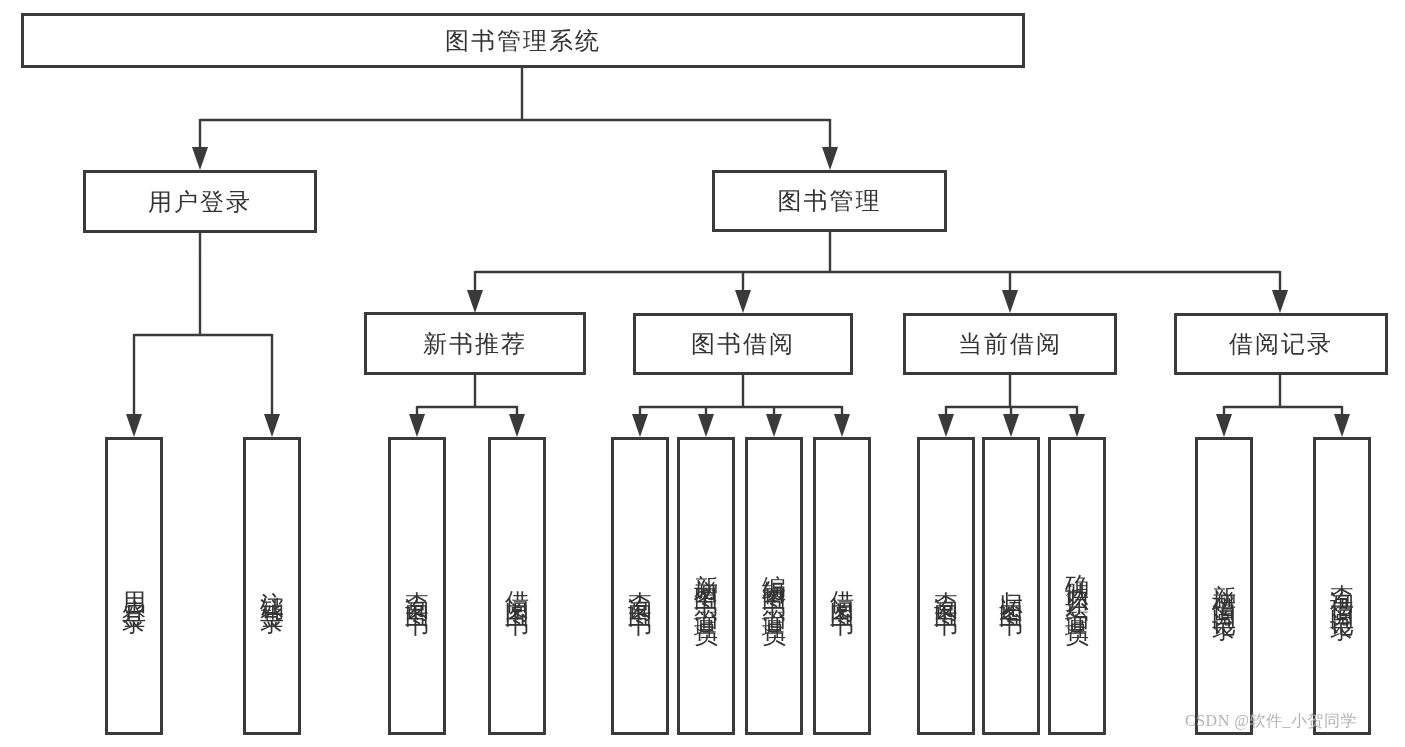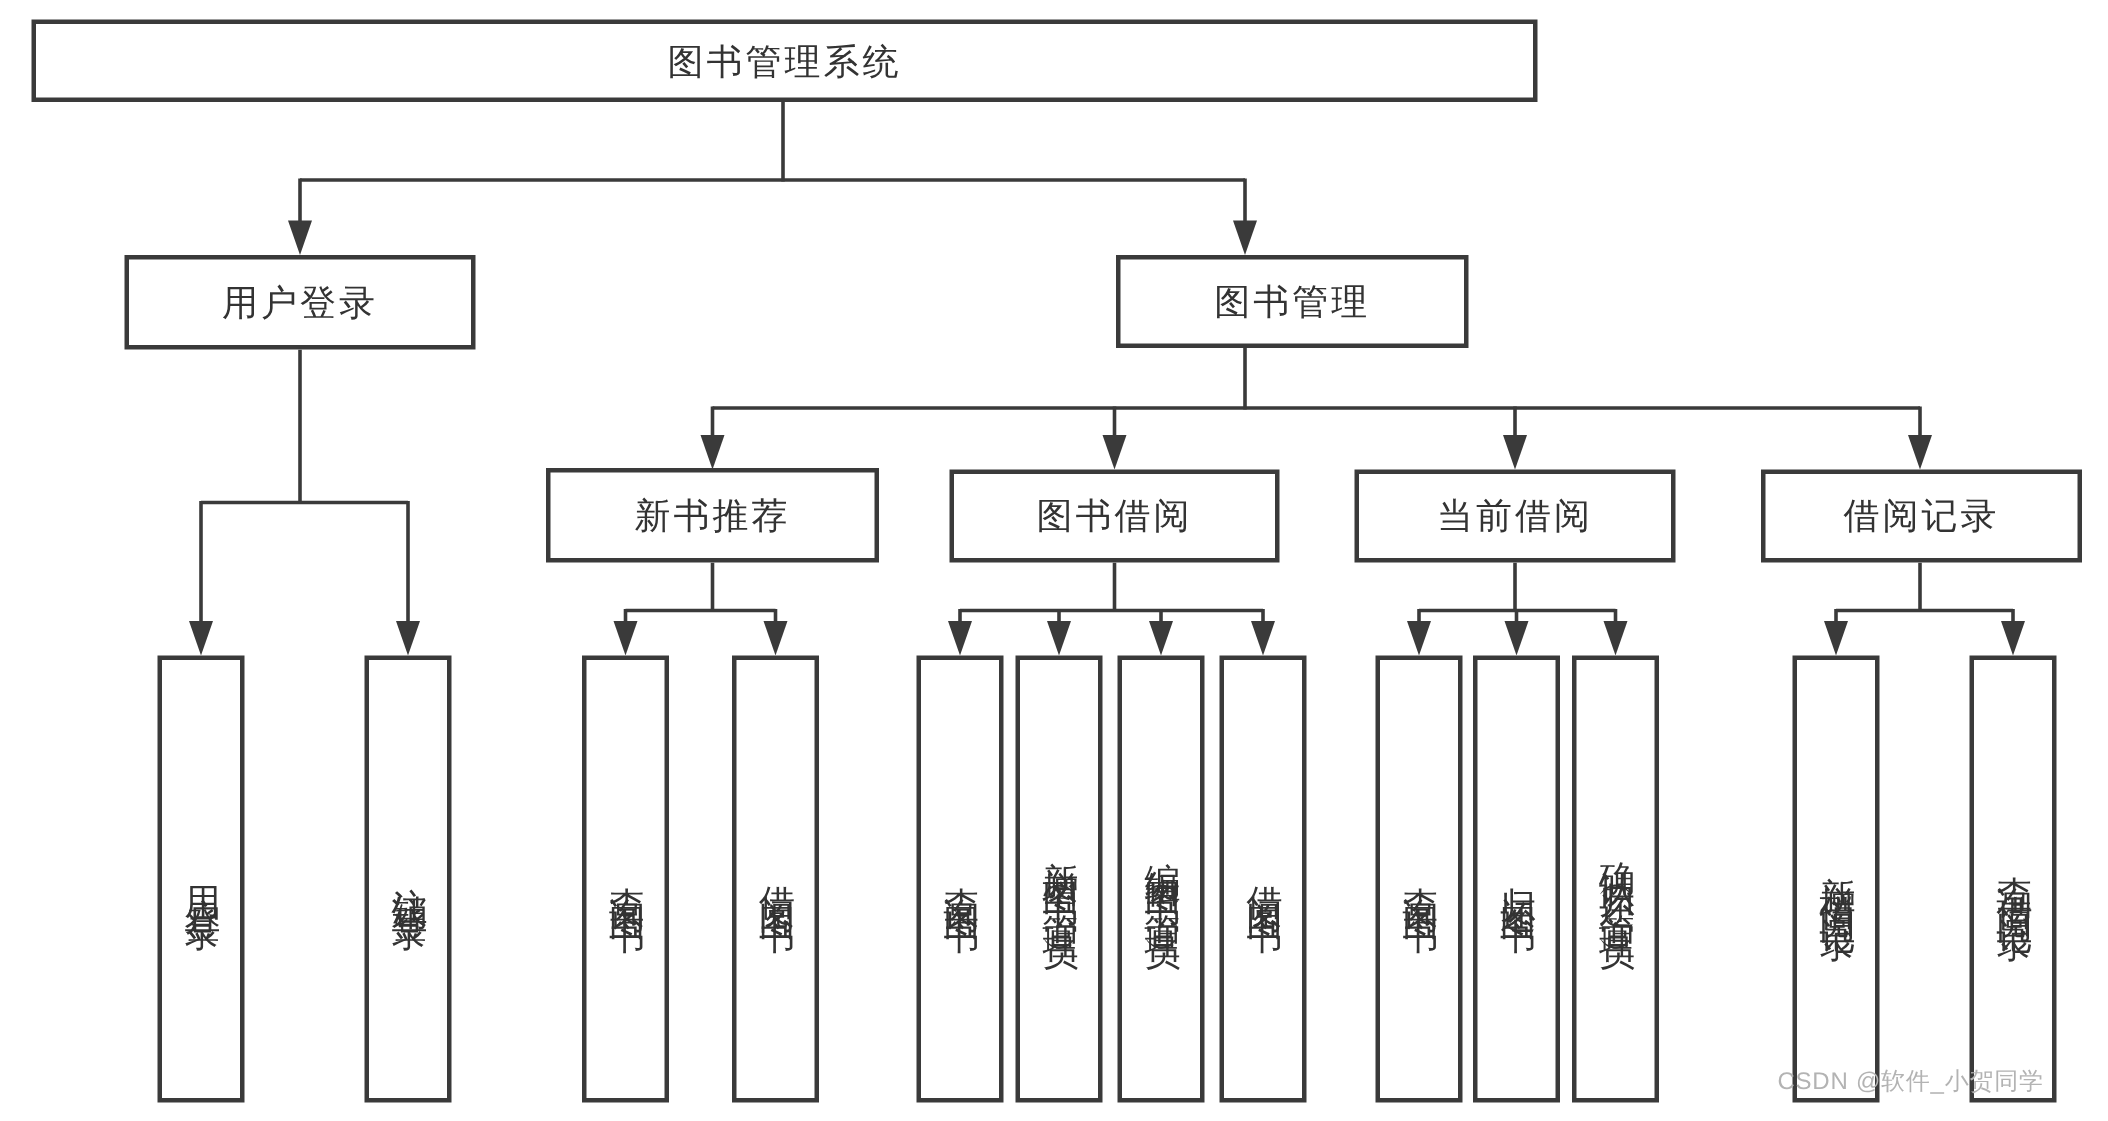--- a/index.html
+++ b/index.html
@@ -1,21 +1,21 @@
 <!DOCTYPE html>
 <html style="--border: #3a3a3a; --text: #333333; --background: #ffffff; --watermark: #b3b3b3;"><head>
 <meta charset="utf-8">
 <style>
   html, body { margin: 0; padding: 0; background: #ffffff; }
   .stage {
     position: relative;
     width: 1405px;
     height: 747px;
     background: var(--background, #ffffff);
-    font-family: Liberation Sans, sans-serif;
+    font-family: Liberation Serif, serif;
     overflow: hidden;
     border-radius: 10px;
   }
   svg.connectors {
     position: absolute;
     left: 0; top: 0;
     width: 1405px; height: 747px;
   }
   svg.connectors line {
     stroke: var(--border, #3a3a3a);
@@ -144,21 +144,21 @@
     </g>
   </svg>
 
   <div class="node node-h" style="left:21px; top:13px; width:1004px; height:55px;">
     <span class="hlabel">图书管理系统</span>
   </div>
 
   <div class="node node-h" style="left:83px; top:170px; width:234px; height:63px;">
     <span class="hlabel">用户登录</span>
   </div>
-  <div class="node node-h" style="left:712px; top:170px; width:235px; height:62px;margin-left:32px;">
+  <div class="node node-h" style="left:712px; top:170px; width:235px; height:62px;">
     <span class="hlabel">图书管理</span>
   </div>
 
   <div class="node node-h" style="left:633px; top:313px; width:220px; height:62px;">
     <span class="hlabel">图书借阅</span>
   </div>
   <div class="node node-h" style="left:364px; top:312px; width:222px; height:63px;">
     <span class="hlabel">新书推荐</span>
   </div>
   <div class="node node-h" style="left:903px; top:313px; width:214px; height:62px;">

